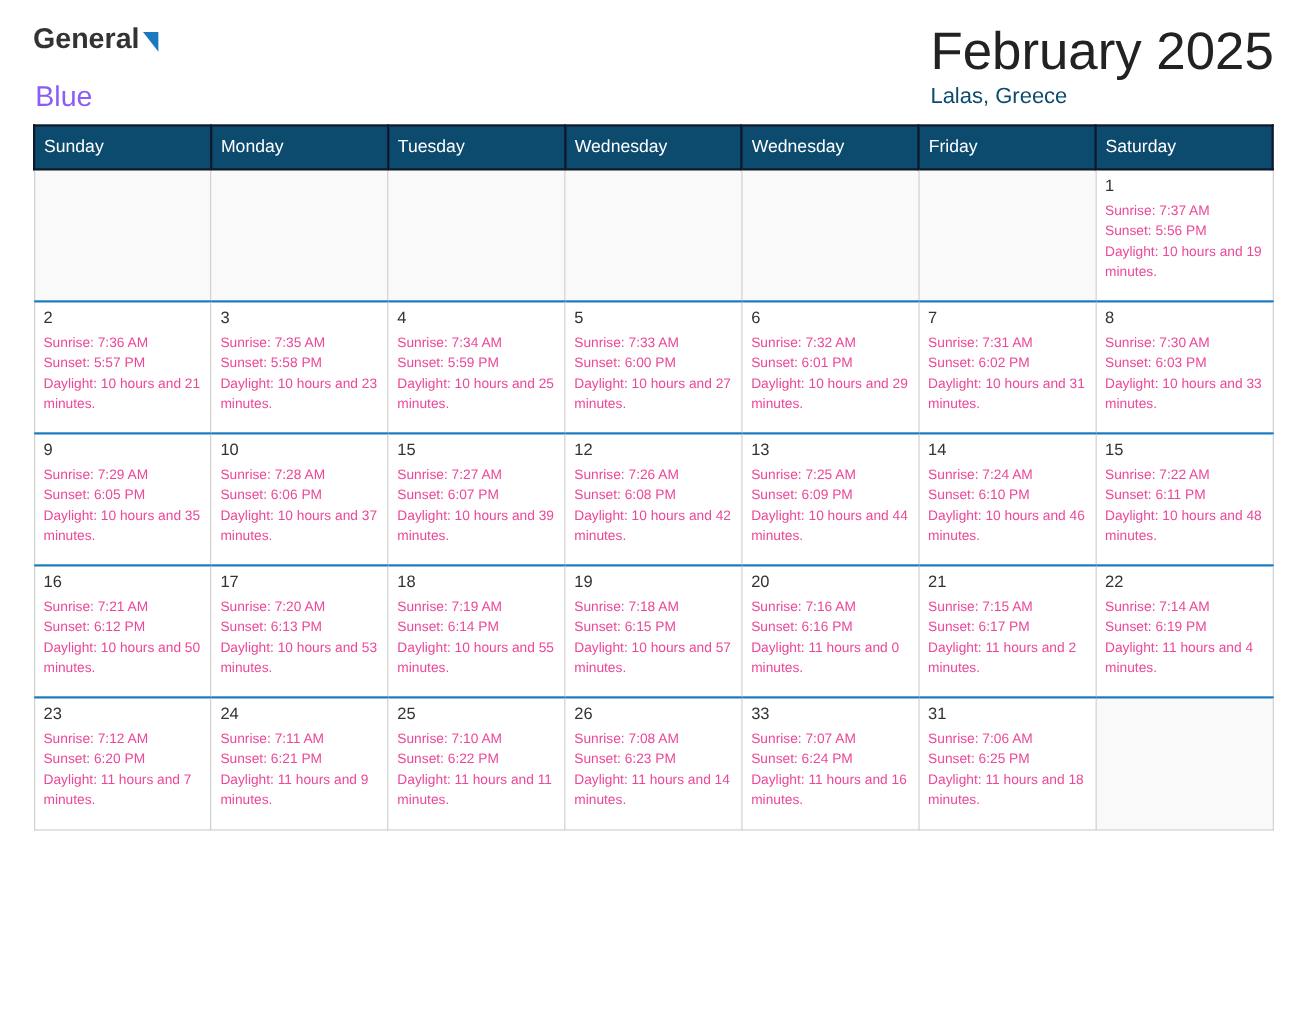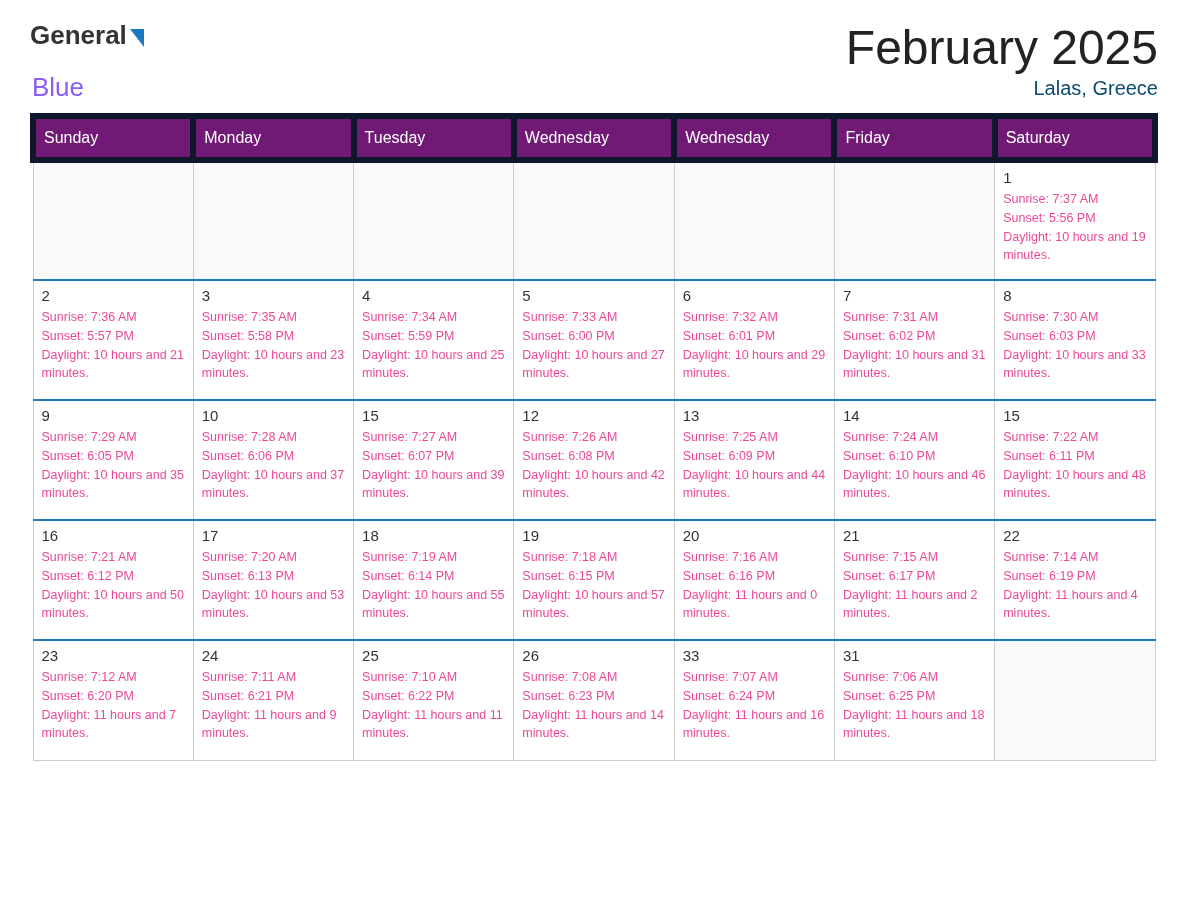--- a/index.html
+++ b/index.html
@@ -41,46 +41,45 @@
       margin-top: 4px;
     }
     .logo-blue {
       font-size: 26px;
       font-weight: normal;
       color: #8b5cf6;
       margin-left: 2px;
       margin-top: 21px;
     }
     .title-block {
-      text-align: right;
       margin-left: 12px;
     }
     .month-title {
       font-size: 48px;
       font-weight: normal;
       color: #222;
     }
     .location {
       font-size: 20px;
       color: #0c4a6e;
       margin-top: 2px;
     }
     .calendar {
       width: 100%;
       border-collapse: collapse;
       margin-top: 8px;
     }
     .calendar thead th {
-      background-color: #701a75;
+      background-color: #0c4a6e;
       color: #fff;
       font-size: 16px;
       font-weight: normal;
       padding: 10px 8px;
       text-align: left;
-      border: 6px solid #0f172a;
+      border: 2px solid #0f172a;
     }
     .calendar tbody td {
       vertical-align: top;
       border: 1px solid #ccc;
       padding: 6px 8px;
       font-size: 12.5px;
       color: #333;
       width: 14.28%;
       min-height: 110px;
       height: 120px;

